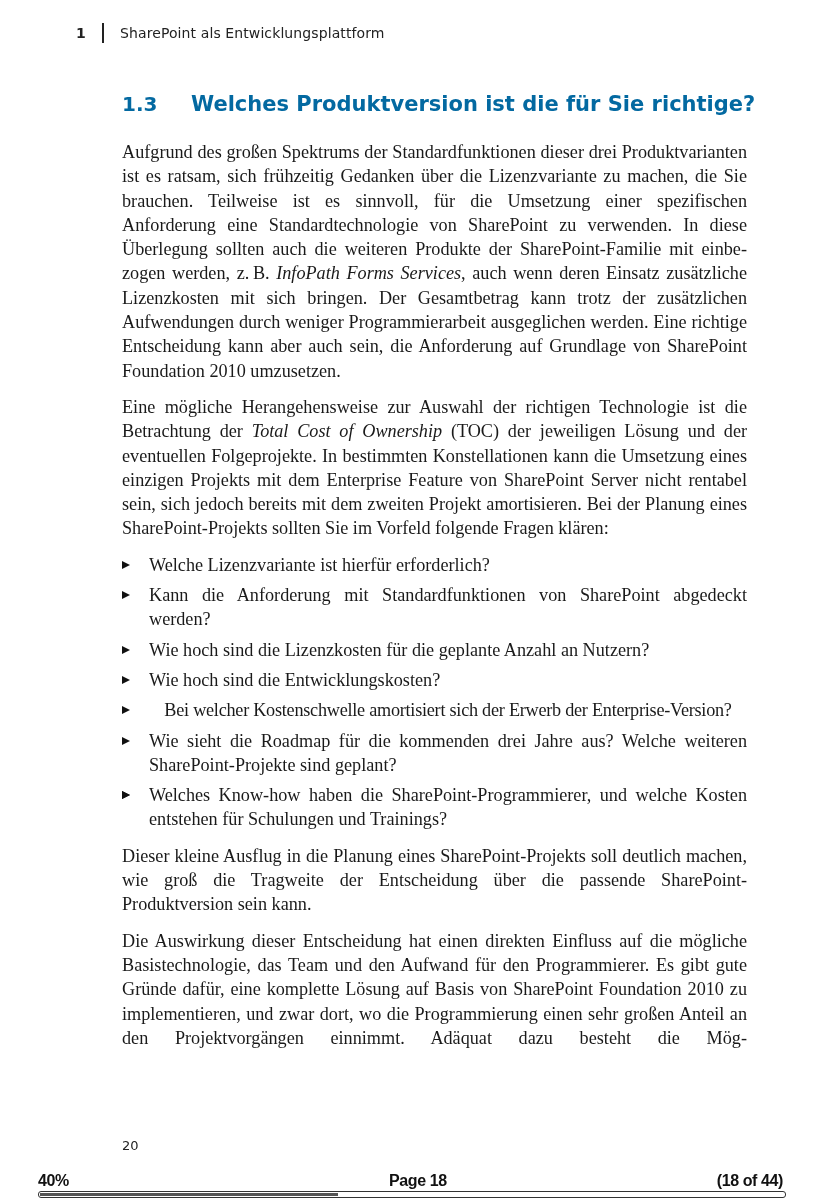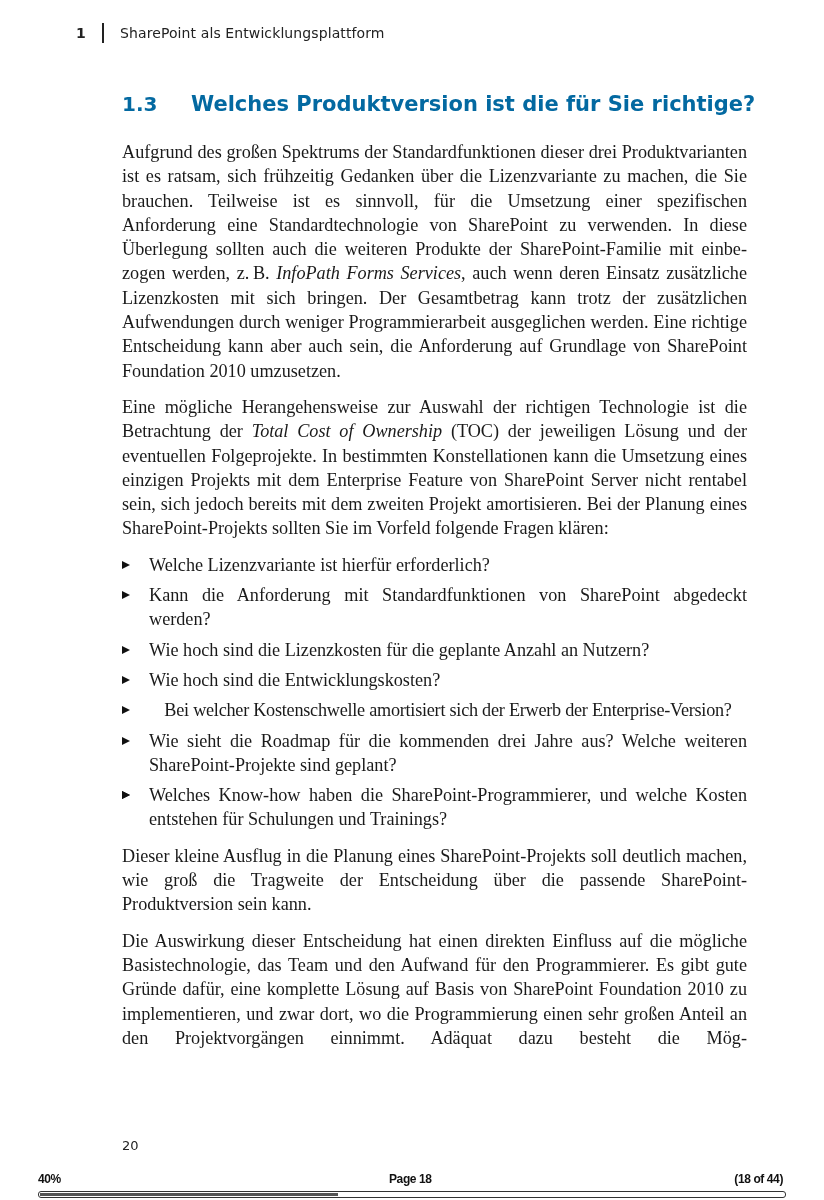--- a/index.html
+++ b/index.html
@@ -108,21 +108,21 @@
       position: absolute;
       left: 38px;
       top: 1171px;
       width: 748px;
       height: 29px;
       font-family: "Liberation Sans", sans-serif;
     }
     .status-bar .status-text {
       position: absolute;
       top: 1px;
-      font-size: 12px;
+      font-size: 16px;
       font-weight: bold;
       color: #111;
       letter-spacing: -0.4px;
     }
     .status-bar .percent { left: 0; }
     .status-bar .page-label { left: 351px; }
     .status-bar .page-count { right: 3px; }
     .progress-track {
       position: absolute;
       left: 0;

